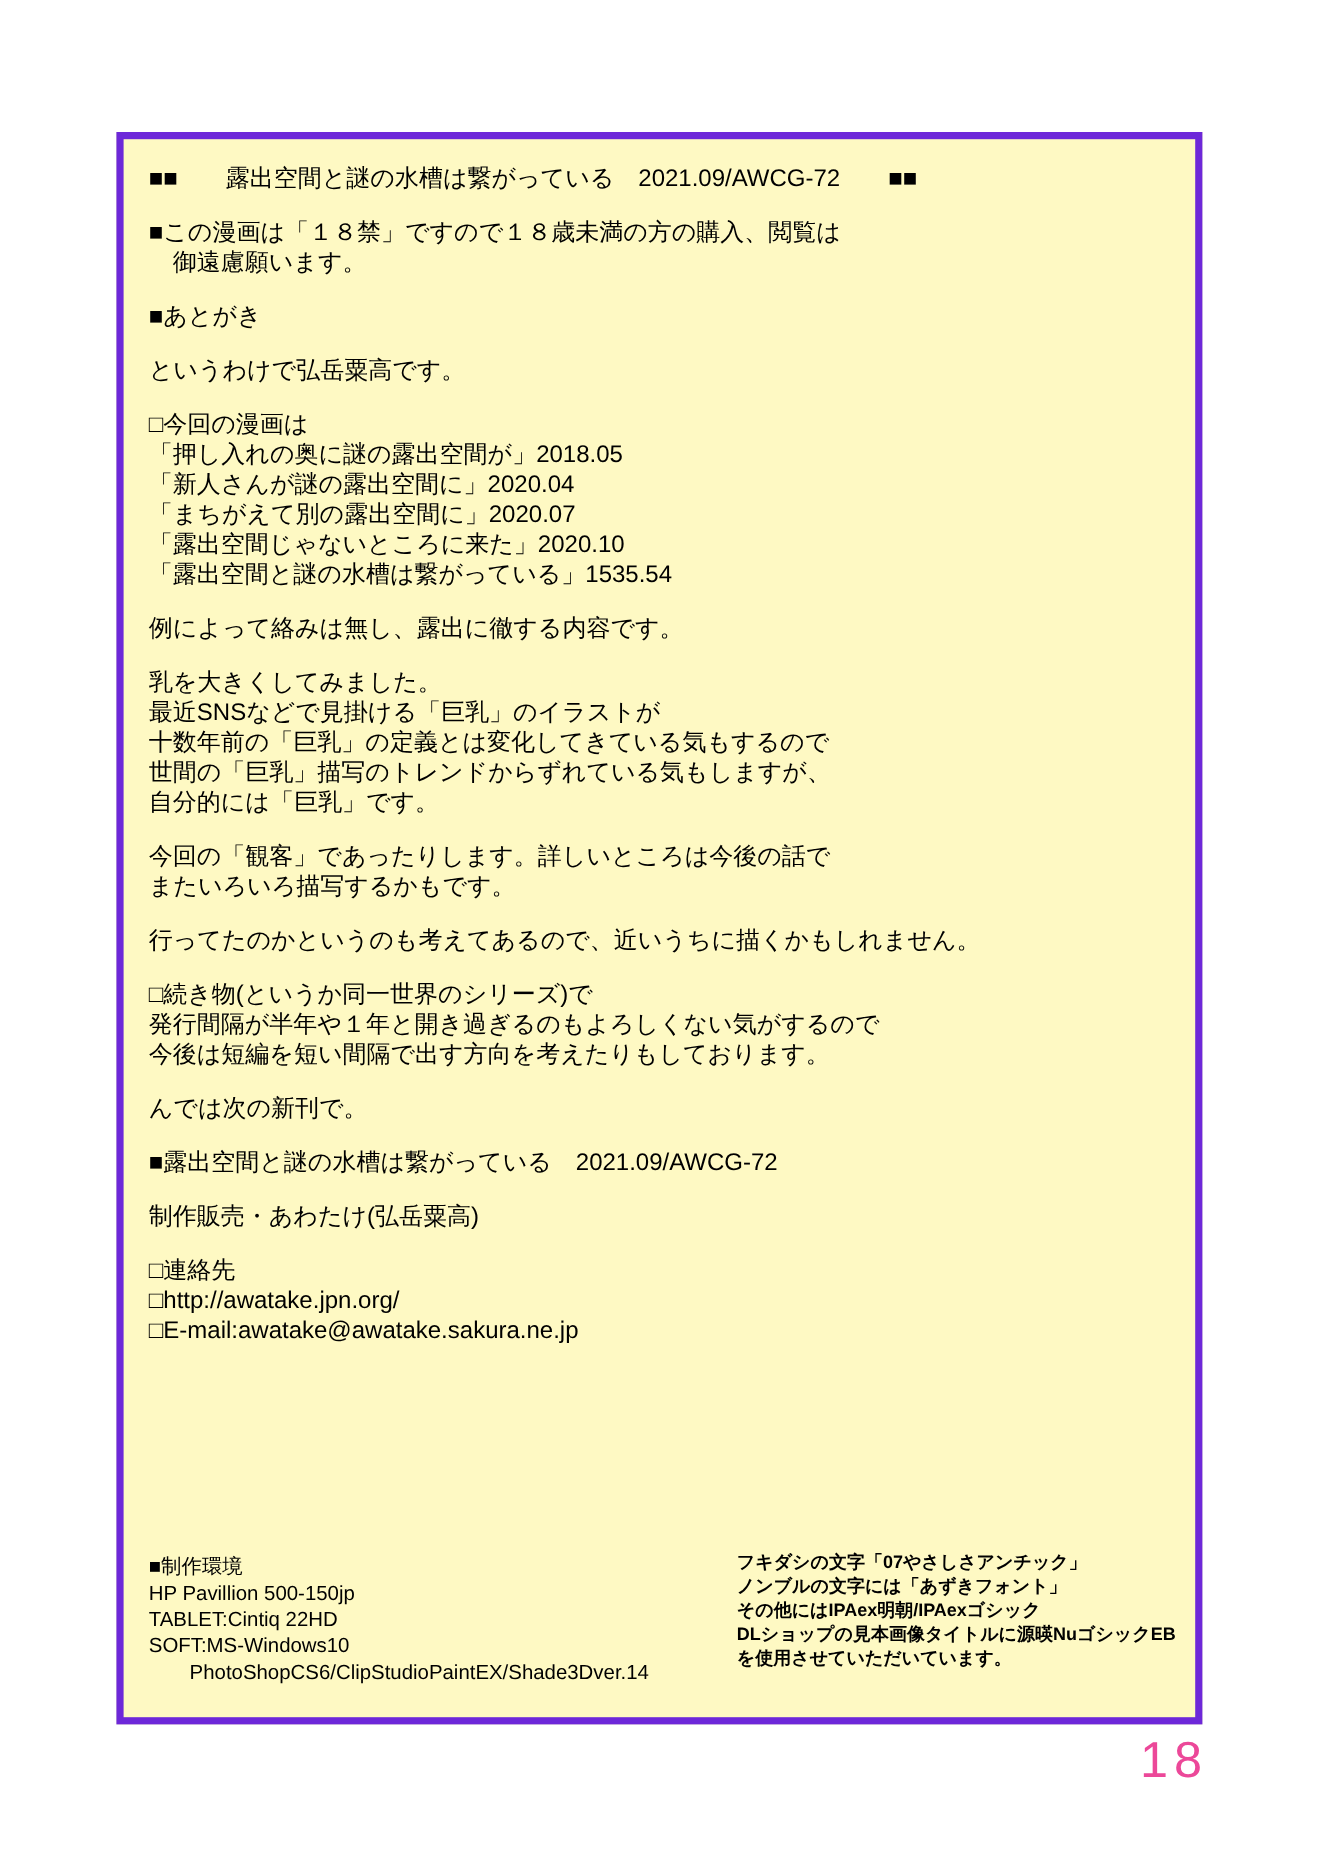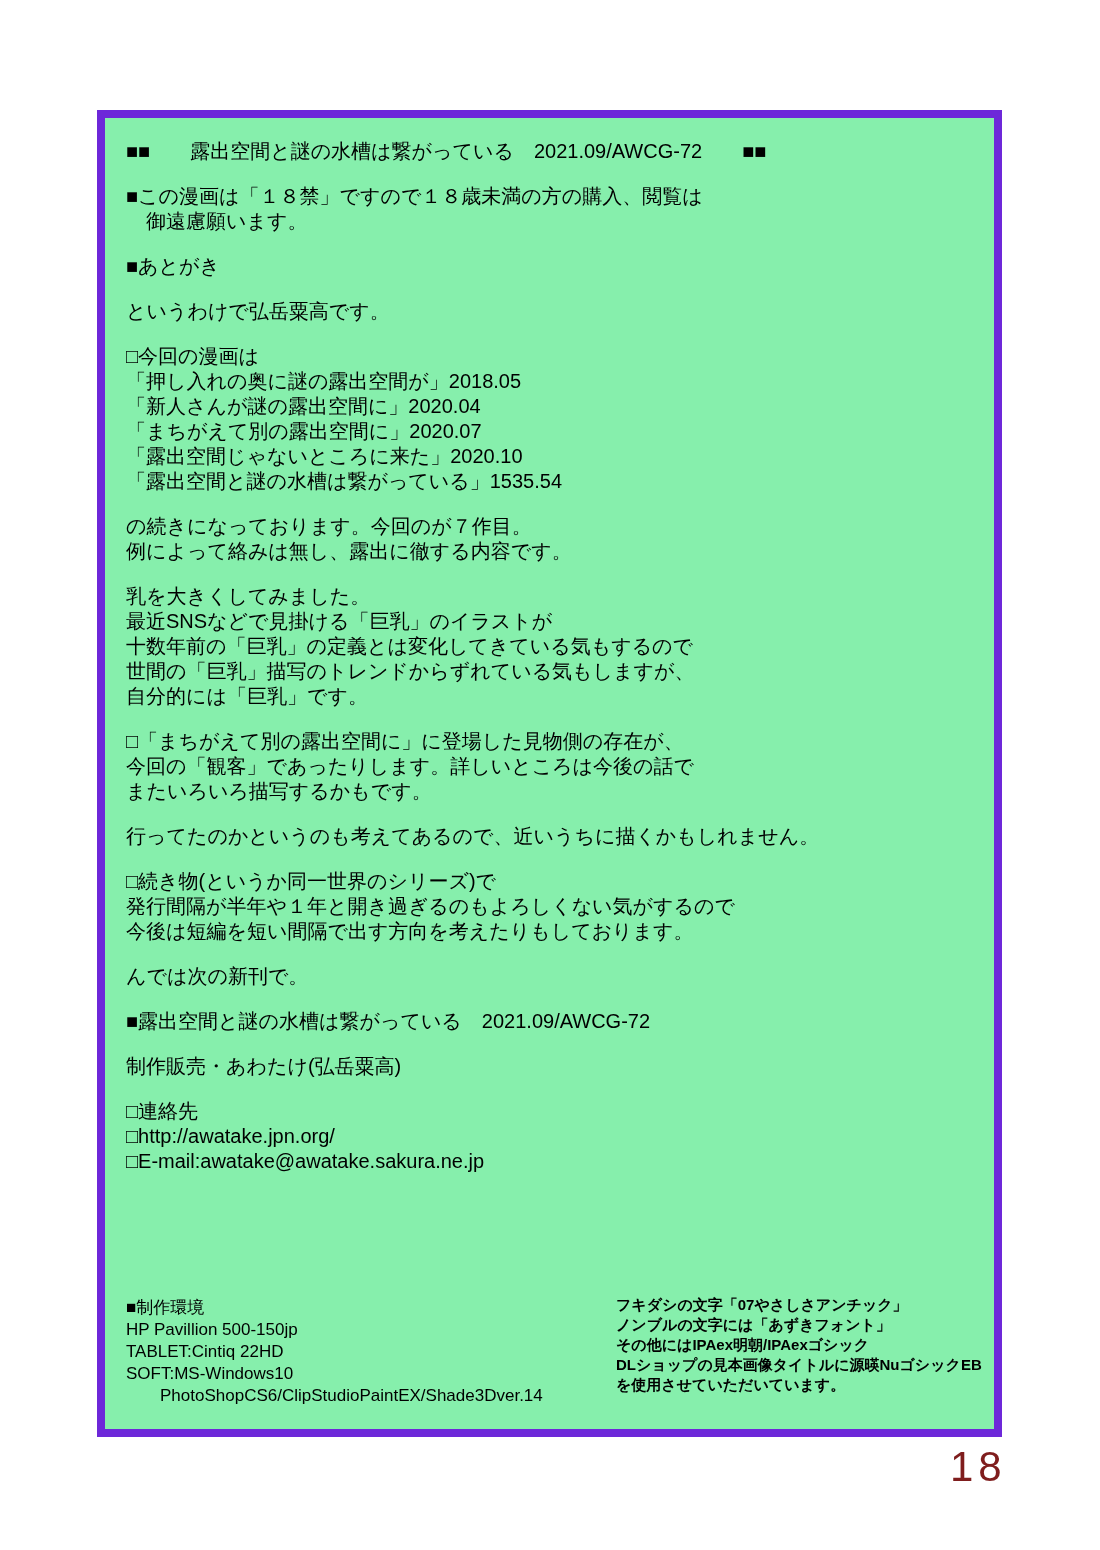--- a/index.html
+++ b/index.html
@@ -20,23 +20,23 @@
     width: 1100px;
     height: 1550px;
     background: #ffffff;
   }
   .frame {
     position: absolute;
     left: 97px;
     top: 110px;
     width: 905px;
     height: 1327px;
-    border: 8px solid #6d28d9;
+    border: 6px solid #6d28d9;
     box-sizing: border-box;
-    background: #86efac;
+    background: #fef9c3;
   }
   .main-text {
     position: absolute;
     left: 21px;
     top: 21px;
     font-size: 20px;
   }
   .tl {
     white-space: pre;
     height: 25px;
@@ -68,21 +68,21 @@
     line-height: 20px;
   }
   .page-number {
     position: absolute;
     left: 950px;
     top: 1442px;
     font-size: 42px;
     line-height: 50px;
     letter-spacing: 5px;
     font-weight: 400;
-    color: #7f1d1d;
+    color: #ec4899;
   }
 </style>
 </head>
 <body>
 
 <div class="page">
 
   <div class="frame">
 
     <div class="main-text">
@@ -95,30 +95,28 @@
         <div class="tl blank"></div>
         <div class="tl">というわけで弘岳粟高です。</div>
         <div class="tl blank"></div>
         <div class="tl">□今回の漫画は</div>
         <div class="tl">「押し入れの奥に謎の露出空間が」2018.05</div>
         <div class="tl">「新人さんが謎の露出空間に」2020.04</div>
         <div class="tl">「まちがえて別の露出空間に」2020.07</div>
         <div class="tl">「露出空間じゃないところに来た」2020.10</div>
         <div class="tl">「露出空間と謎の水槽は繋がっている」1535.54</div>
         <div class="tl blank"></div>
-        <div class="tl">の続きになっております。今回のが７作目。</div>
         <div class="tl">例によって絡みは無し、露出に徹する内容です。</div>
         <div class="tl blank"></div>
         <div class="tl">乳を大きくしてみました。</div>
         <div class="tl">最近SNSなどで見掛ける「巨乳」のイラストが</div>
         <div class="tl">十数年前の「巨乳」の定義とは変化してきている気もするので</div>
         <div class="tl">世間の「巨乳」描写のトレンドからずれている気もしますが、</div>
         <div class="tl">自分的には「巨乳」です。</div>
         <div class="tl blank"></div>
-        <div class="tl">□「まちがえて別の露出空間に」に登場した見物側の存在が、</div>
         <div class="tl">今回の「観客」であったりします。詳しいところは今後の話で</div>
         <div class="tl">またいろいろ描写するかもです。</div>
         <div class="tl blank"></div>
         <div class="tl">行ってたのかというのも考えてあるので、近いうちに描くかもしれません。</div>
         <div class="tl blank"></div>
         <div class="tl">□続き物(というか同一世界のシリーズ)で</div>
         <div class="tl">発行間隔が半年や１年と開き過ぎるのもよろしくない気がするので</div>
         <div class="tl">今後は短編を短い間隔で出す方向を考えたりもしております。</div>
         <div class="tl blank"></div>
         <div class="tl">んでは次の新刊で。</div>

